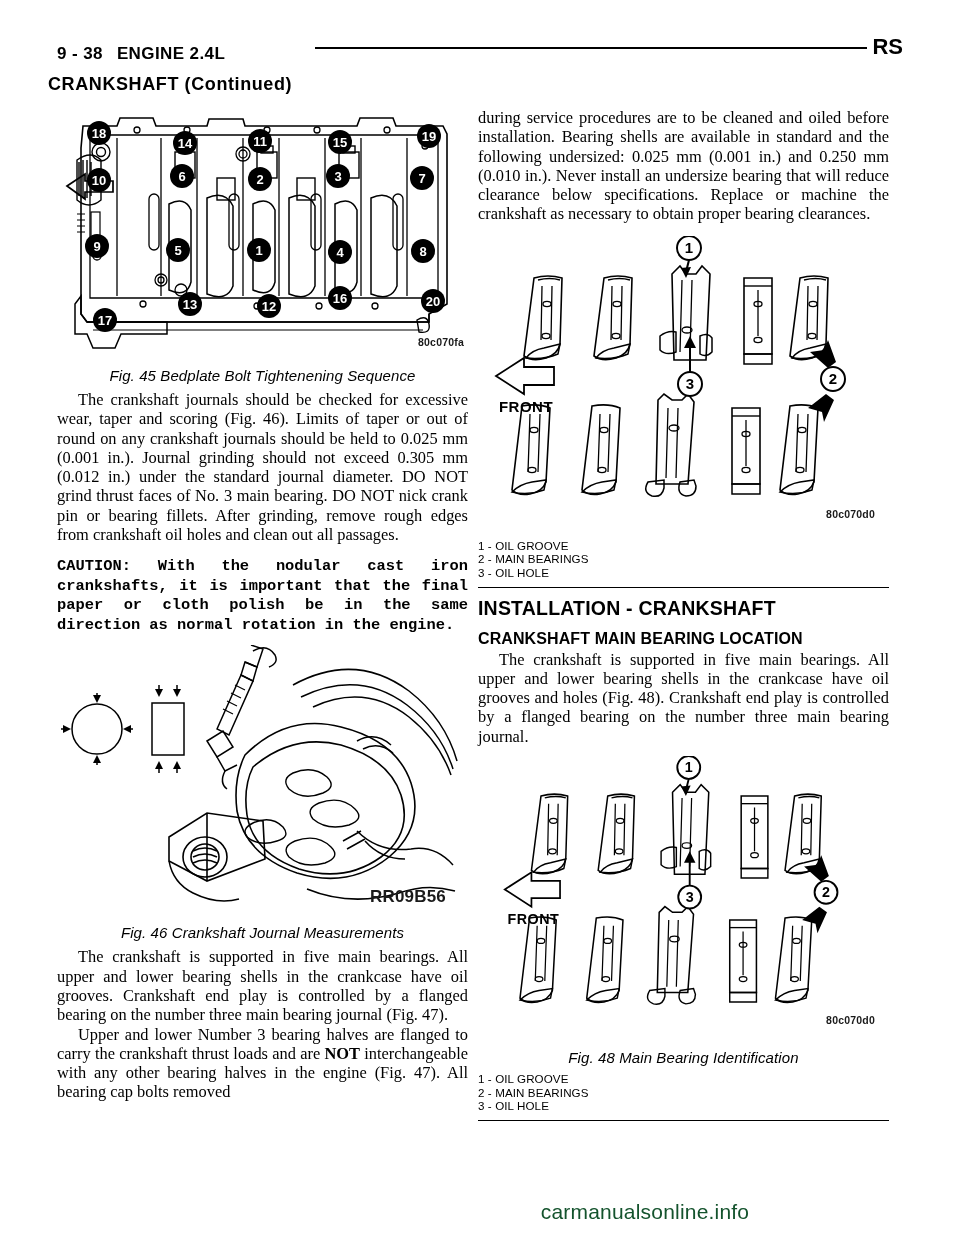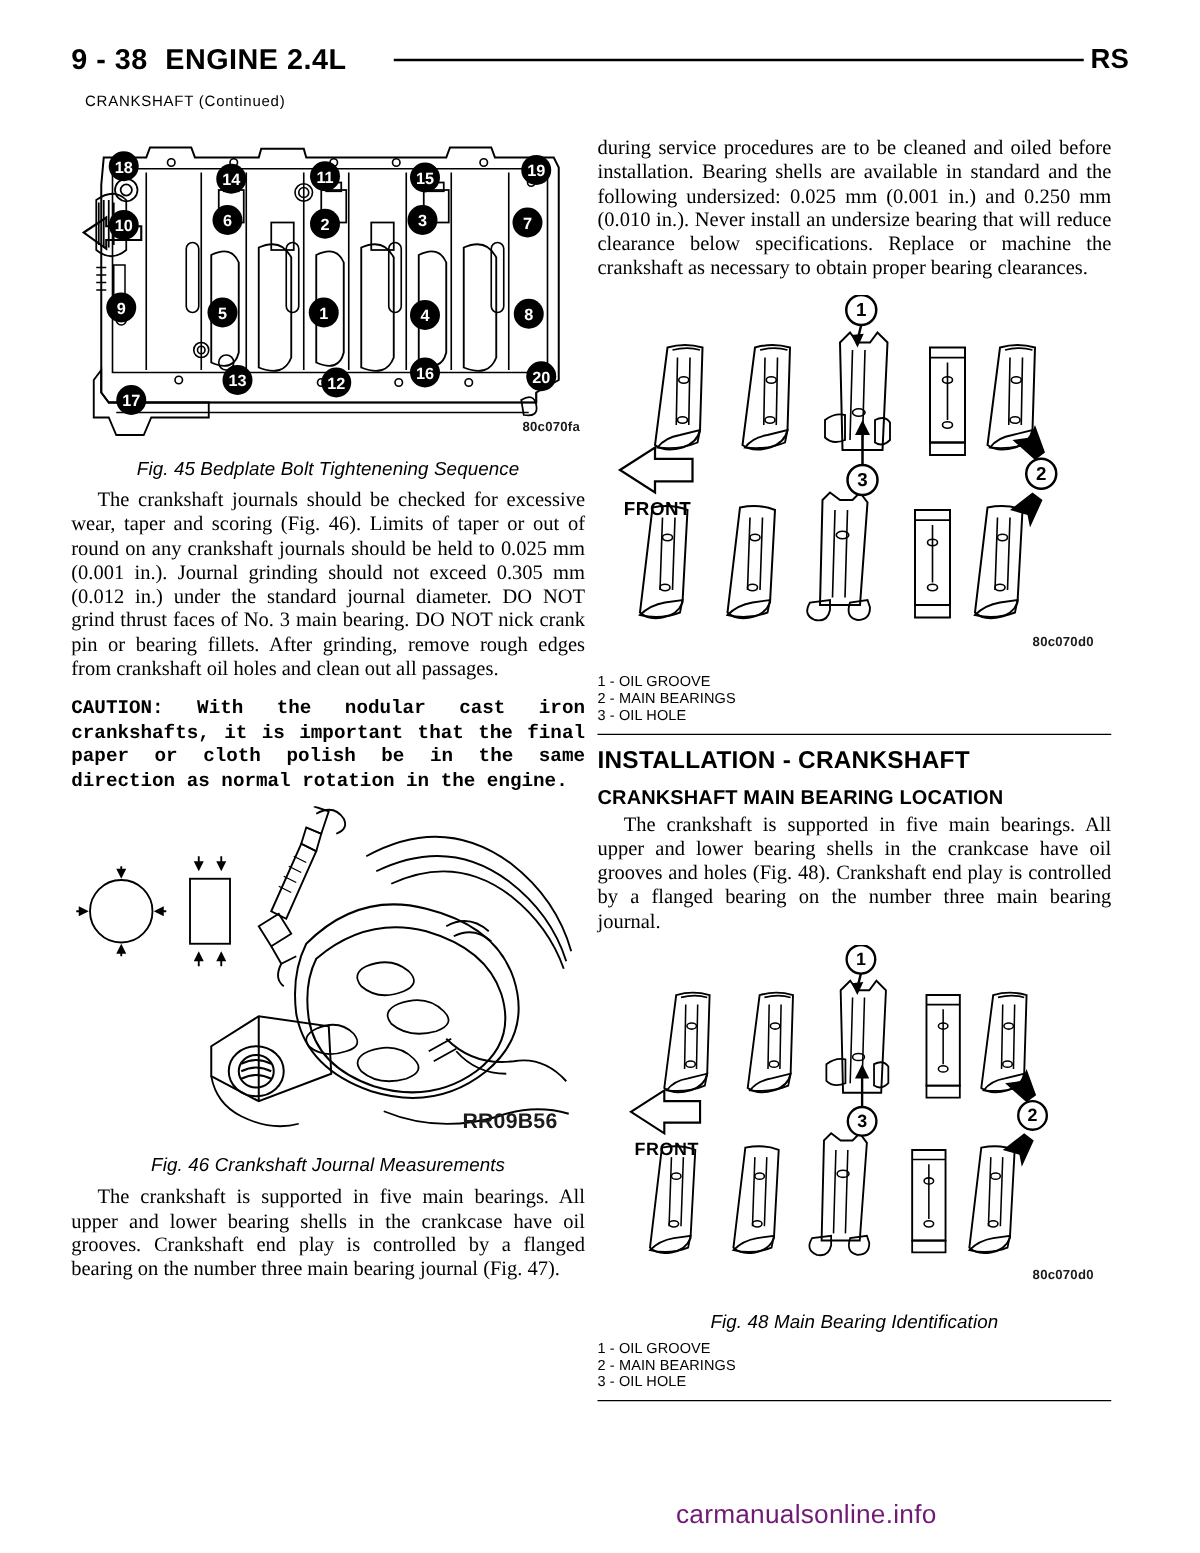--- a/index.html
+++ b/index.html
@@ -5,36 +5,36 @@
   html,body{margin:0;padding:0;background:#fff;}
   body{
     width:960px;height:1242px;position:relative;overflow:hidden;
     font-family:"Liberation Serif", serif;color:#000;
   }
   .page{position:absolute;inset:0;}
 
   
   .hdr{position:absolute;left:57px;top:34px;width:846px;height:26px;}
   .hdr-left{
-    position:absolute;left:0;top:0;
+    position:absolute;left:0;top:10px;
     font-family:"Liberation Sans", sans-serif;font-weight:bold;
-    font-size:23px;letter-spacing:.4px;white-space:nowrap;
+    font-size:17px;letter-spacing:.4px;white-space:nowrap;
   }
   .hdr-pg{display:inline-block;margin-right:14px;}
   .hdr-rule{
     position:absolute;left:258px;right:36px;top:13px;
     border-top:2.6px solid #000;
   }
   .hdr-right{
     position:absolute;right:0;top:0;
     font-family:"Liberation Sans", sans-serif;font-weight:bold;font-size:22px;
   }
   .subhdr{
-    position:absolute;left:68px;top:74px;
-    font-family:"Liberation Sans", sans-serif;font-weight:normal;font-size:12px;
+    position:absolute;left:48px;top:74px;
+    font-family:"Liberation Sans", sans-serif;font-weight:bold;font-size:18px;
     letter-spacing:.6px;
   }
 
   
   .col{position:absolute;top:108px;width:411px;}
   .col-l{left:57px;}
   .col-r{left:478px;}
 
   p.body{
     margin:0;font-size:16.4px;line-height:19.3px;
@@ -94,21 +94,21 @@
   }
   .frontTxt{
     fill:#000;font-family:"Liberation Sans", sans-serif;
     font-weight:bold;font-size:15px;text-anchor:middle;letter-spacing:.5px;
   }
 
   
   .wm{
     position:absolute;left:0;right:0;bottom:18px;text-align:center;
     font-family:"Liberation Sans", sans-serif;font-size:21px;
-    color:#701a75;letter-spacing:.2px;
+    color:#14532d;letter-spacing:.2px;
   }
   .wm span{padding-left:330px;}
 </style>
 </head>
 <body>
 
 <div class="page">
 
   <div class="hdr">
     <div class="hdr-left">
@@ -378,20 +378,21 @@
 
         <g class="ln" stroke-width="1.4">
           <path d="M112 216 q4 22 24 32 q24 12 46 6"></path>
         </g>
       </svg>
       <div class="figid" style="right:22px;top:242px;font-size:17px;">RR09B56</div>
     </div>
     <div class="figcap">Fig. 46 Crankshaft Journal Measurements</div>
 
     <p class="body">The crankshaft is supported in five main bearings. All upper and lower bearing shells in the crankcase have oil grooves. Crankshaft end play is controlled by a flanged bearing on the number three main bearing journal (Fig. 47).</p>
+    <p class="body"><span>Upper and lower Number 3 bearing halves are flanged to carry the crankshaft thrust loads and are </span><span class="b">NOT</span><span> interchangeable with any other bearing halves in the engine (Fig. 47). All bearing cap bolts removed</span></p>
   </div>
 
   <div class="col col-r">
 
     <p class="body noindent">during service procedures are to be cleaned and oiled before installation. Bearing shells are available in standard and the following undersized: 0.025 mm (0.001 in.) and 0.250 mm (0.010 in.). Never install an undersize bearing that will reduce clearance below specifications. Replace or machine the crankshaft as necessary to obtain proper bearing clearances.</p>
 
     <div class="figbox" style="margin-top:12px;">
       <svg width="411" height="300" viewBox="0 0 411 300">
         <defs>
 

